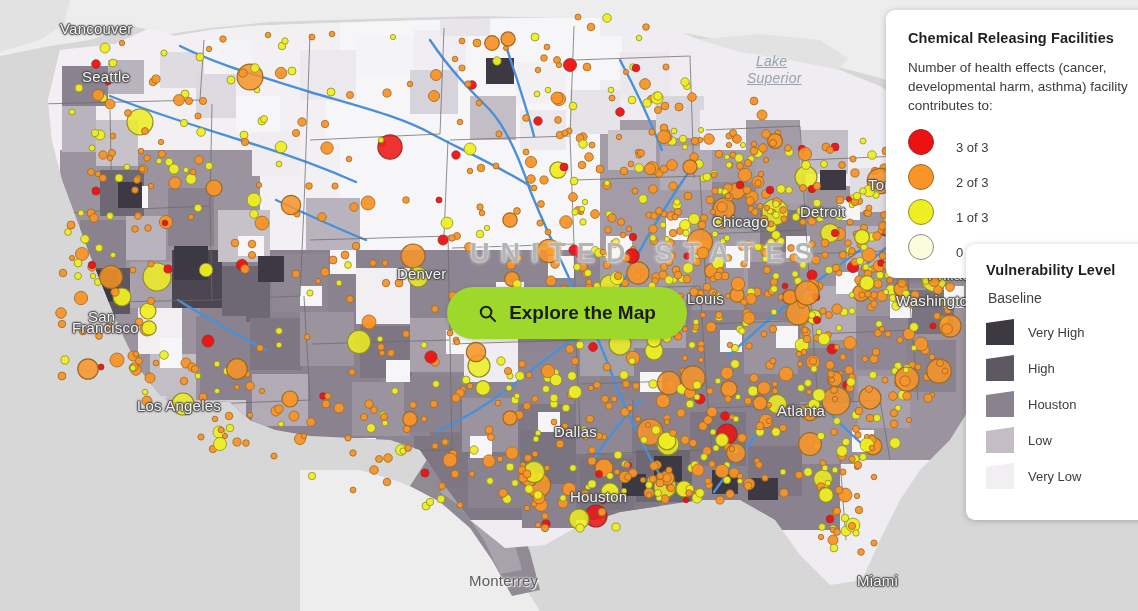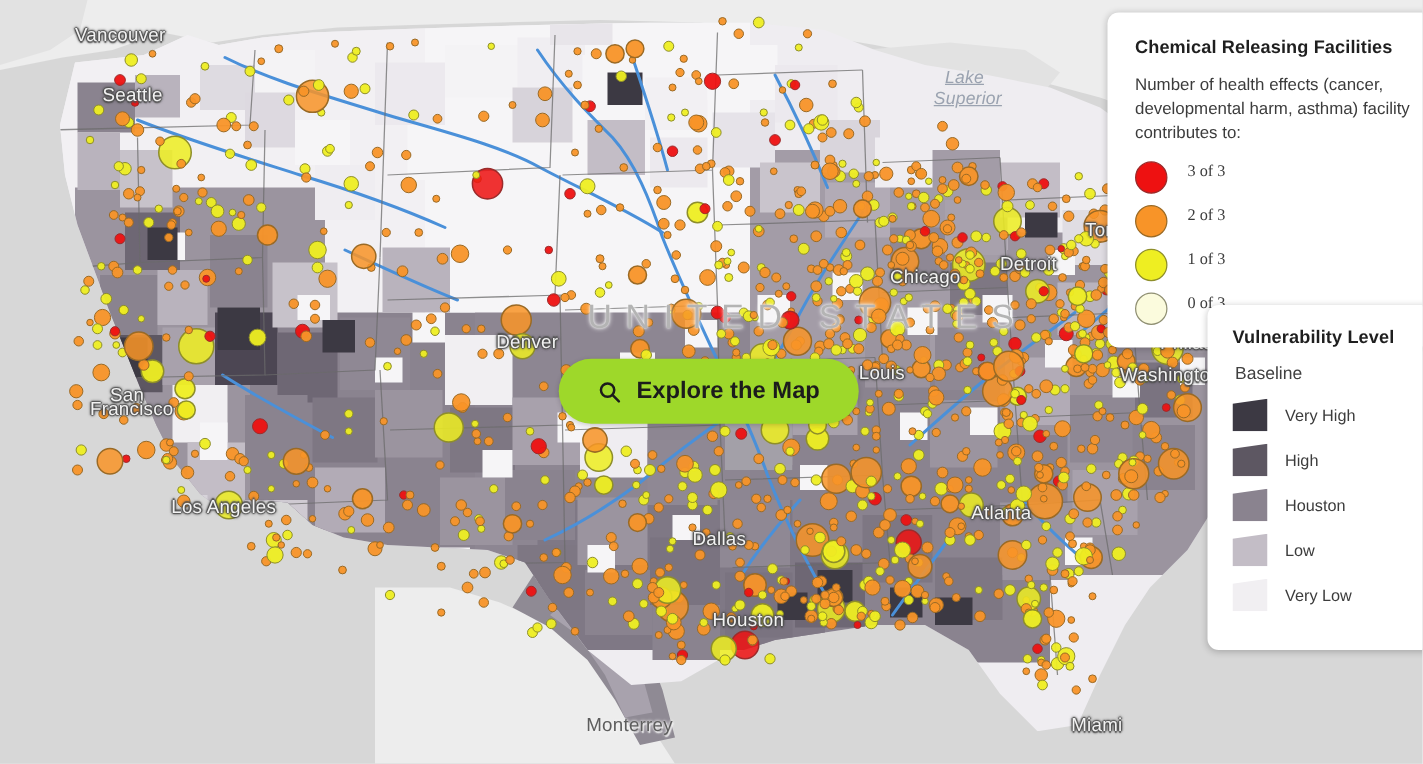--- a/index.html
+++ b/index.html
@@ -36,21 +36,21 @@
   .map-label.water{
     color:#9aa2b0;font-style:italic;font-size:14px;
     text-shadow:0 0 2px #ececec,0 0 3px #ececec;
     text-decoration:underline;
   }
   .country-label{
     position:absolute;
     color:#b4b4b4;
     font-size:27px;
     letter-spacing:11px;
-    font-weight:400;
+    font-weight:700;
     text-shadow:0 0 2px #f7f7f7,0 0 4px #f7f7f7;
     pointer-events:none;
   }
 
   
   #explore-btn{
     position:absolute;left:447px;top:287px;
     width:240px;height:52px;
     border:none;border-radius:26px;
     background:#9ed82a;
@@ -74,21 +74,21 @@
   #legend-vulnerability{left:966px;top:244px;width:188px;padding:18px 20px 20px 20px;box-sizing:border-box;}
 
   .card-title{
     font-size:14.5px;font-weight:700;color:#1f1f1f;
     margin:0 0 12px 0;letter-spacing:.1px;
   }
   .card-desc{
     font-size:13.5px;color:#3c3c3c;line-height:1.42;
     margin:0 0 14px 0;
   }
-  .legend-row{display:flex;align-items:flex-start;gap:16px;margin-bottom:9px;font-family:Liberation Serif, serif;}
+  .legend-row{display:flex;align-items:flex-end;gap:22px;margin-bottom:9px;}
   .legend-row:last-child{margin-bottom:0;}
   .dot{
     width:26px;height:26px;border-radius:50%;
     flex:0 0 26px;box-sizing:border-box;
   }
   .legend-text{font-size:13px;color:#3c3c3c;}
 
   .sub-label{font-size:14px;color:#404040;margin:0 0 13px 2px;}
   .vrow{display:flex;align-items:center;gap:14px;margin-bottom:10px;}
   .vrow:last-child{margin-bottom:11px;}

